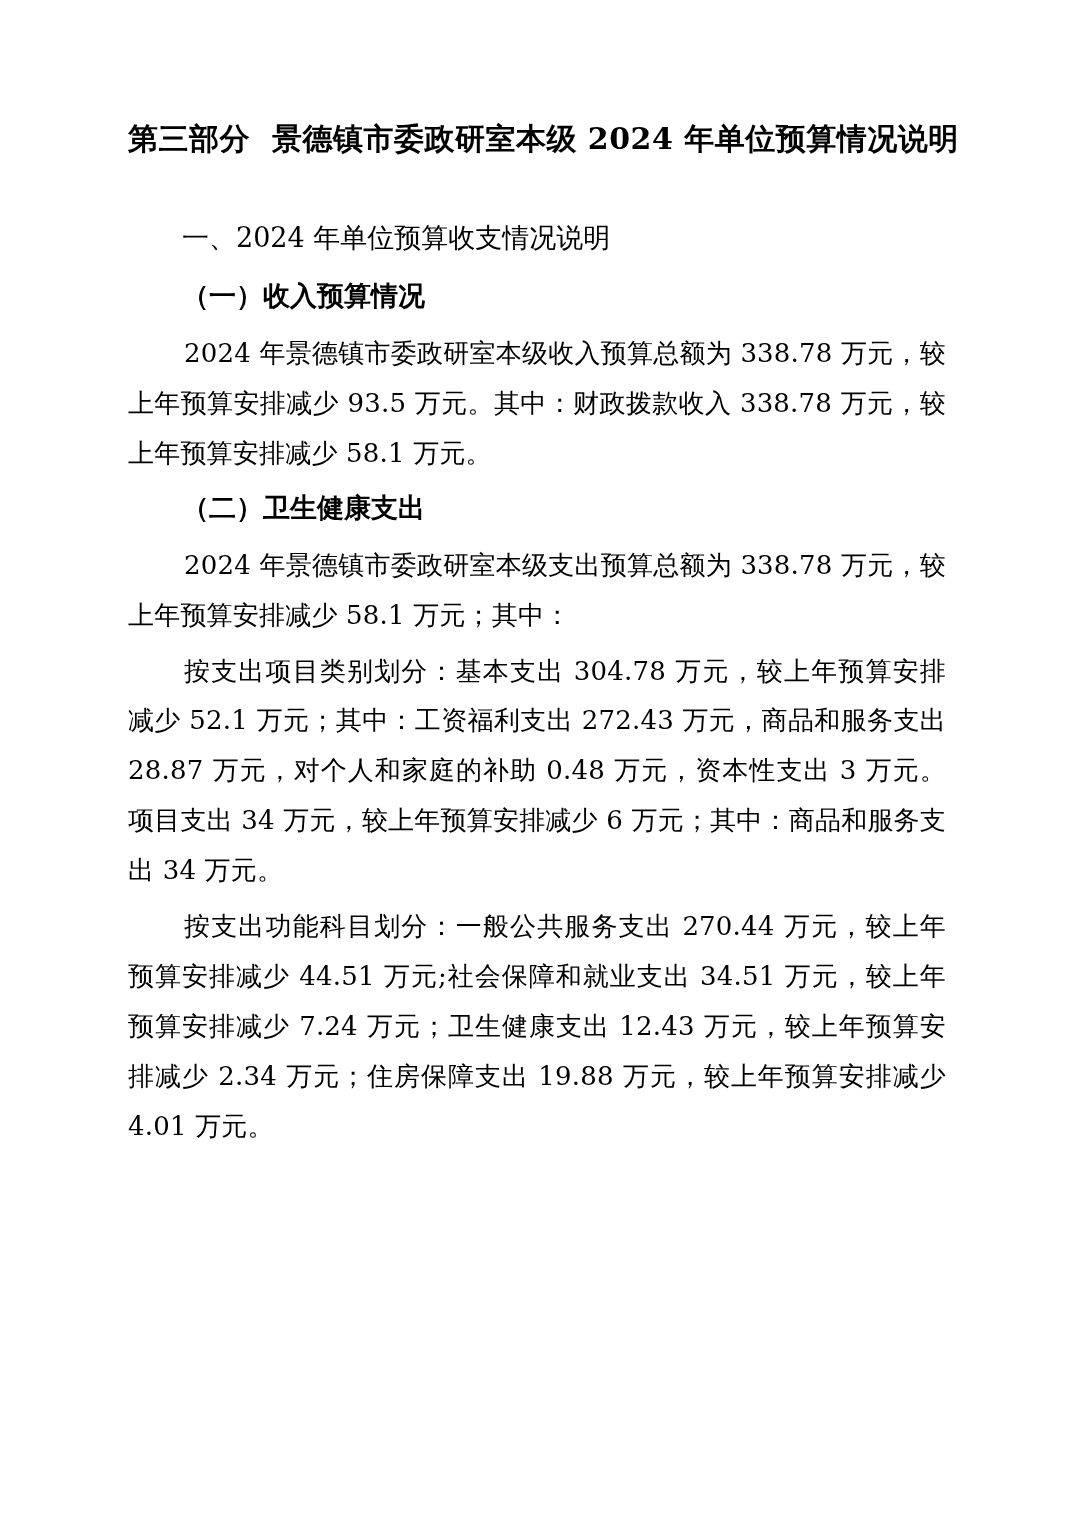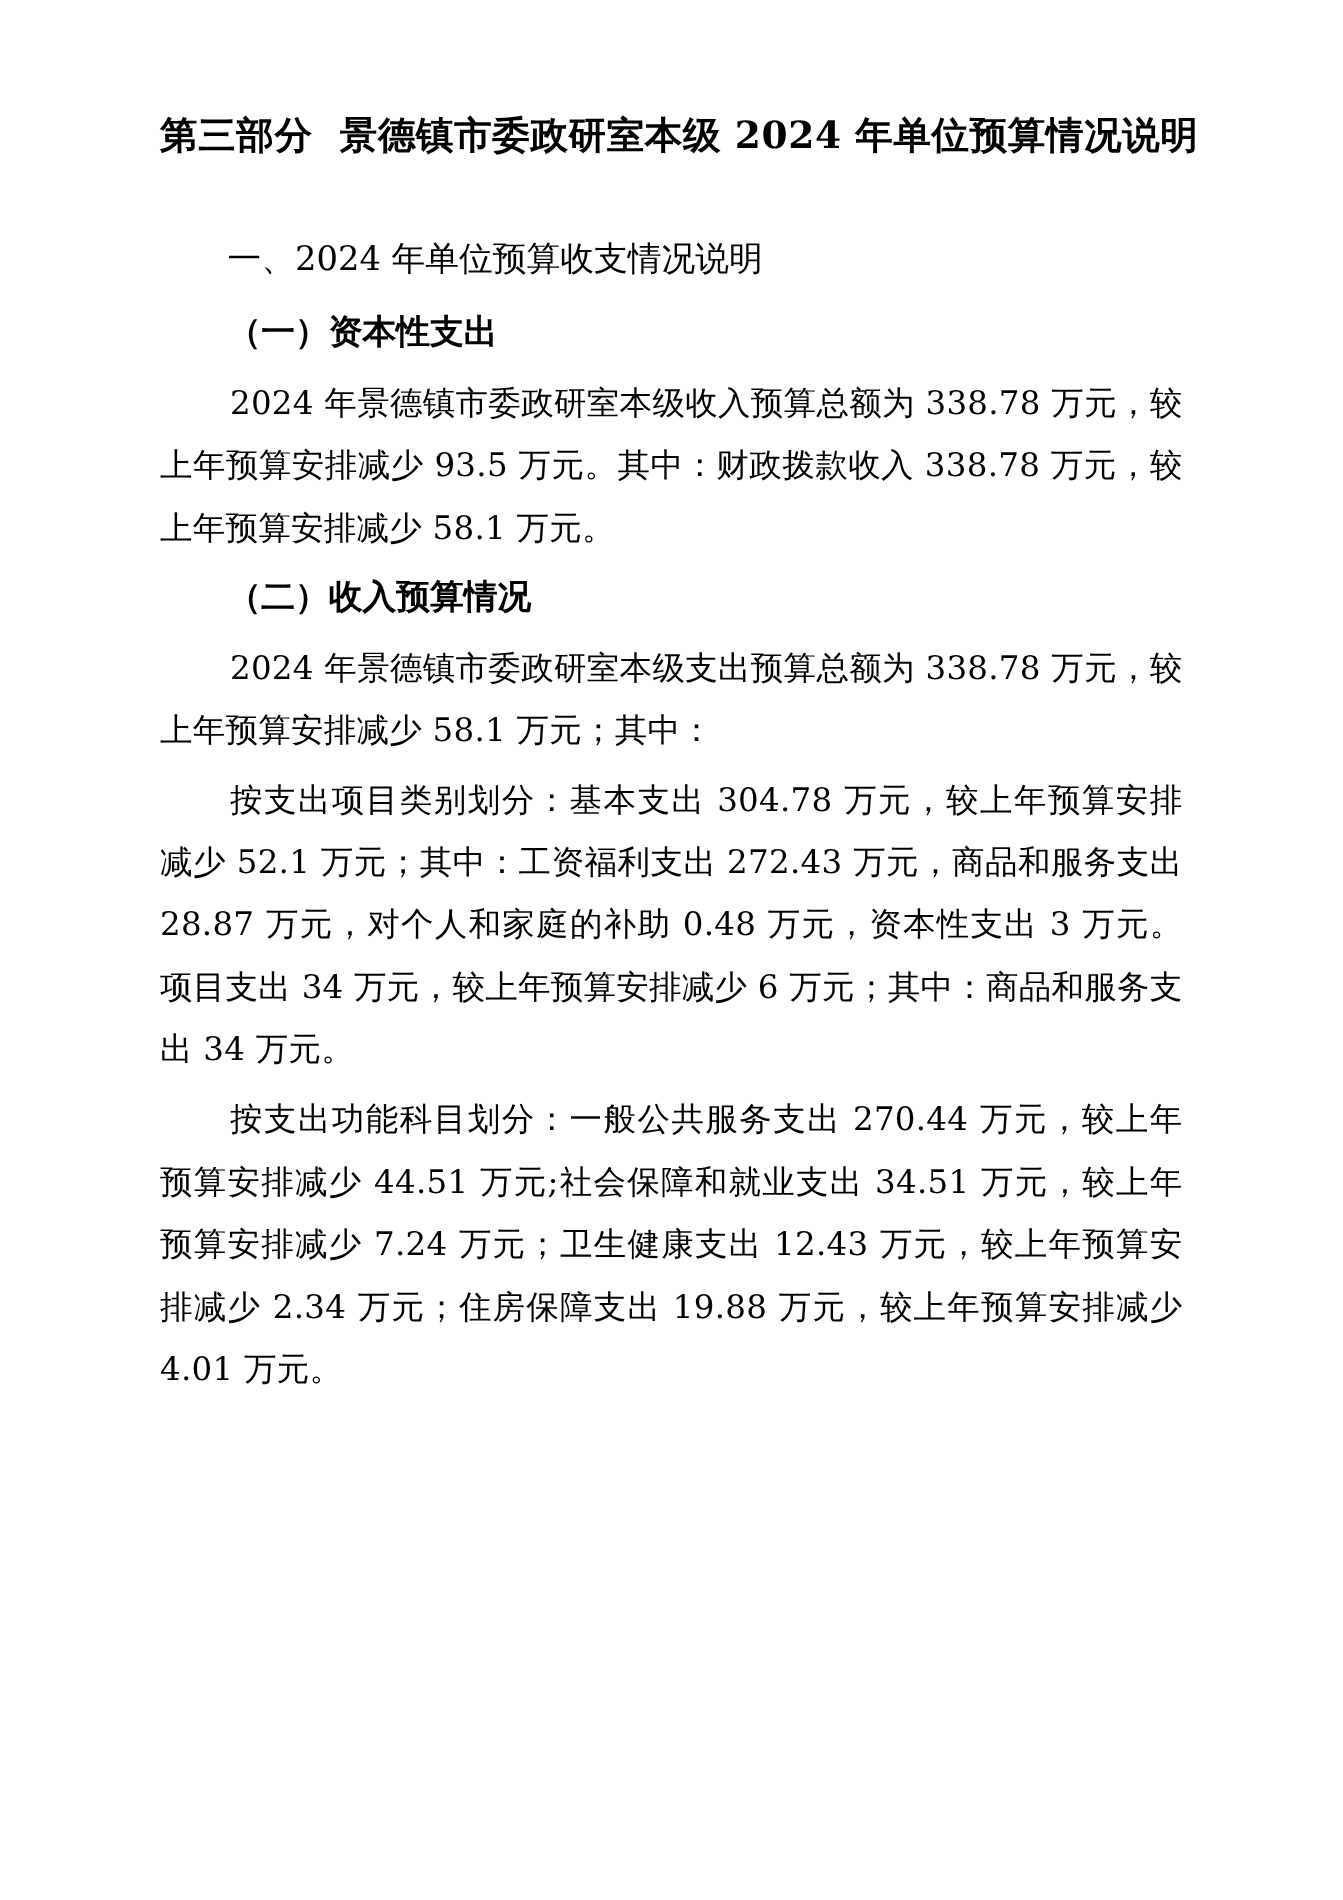--- a/index.html
+++ b/index.html
@@ -11,21 +11,21 @@
     font-family: "DejaVu Serif", "Liberation Serif", serif;
     color: #000000;
   }
   .page {
     position: relative;
     width: 1074px;
     height: 1520px;
     margin: 0 auto;
     background: #ffffff;
     box-sizing: border-box;
-    padding: 88px 128px 40px 128px;
+    padding: 118px 128px 40px 128px;
     overflow: hidden;
   }
   .doc-title {
     font-size: 30px;
     font-weight: bold;
     text-align: center;
     letter-spacing: 0.5px;
     margin: 0 0 56px 0;
     line-height: 1.4;
     white-space: pre;
@@ -59,25 +59,25 @@
 </style>
 </head>
 <body>
 
 <div class="page">
 
   <h1 class="doc-title">第三部分  景德镇市委政研室本级 2024 年单位预算情况说明</h1>
 
   <h2 class="h2">一、2024 年单位预算收支情况说明</h2>
 
-  <h3 class="h3">（一）资本性支出</h3>
+  <h3 class="h3">（一）收入预算情况</h3>
 
   <p class="body-par">2024 年景德镇市委政研室本级收入预算总额为 338.78 万元，较上年预算安排减少 93.5 万元。其中：财政拨款收入 338.78 万元，较上年预算安排减少 58.1 万元。</p>
 
-  <h3 class="h3">（二）收入预算情况</h3>
+  <h3 class="h3">（二）卫生健康支出</h3>
 
   <p class="body-par">2024 年景德镇市委政研室本级支出预算总额为 338.78 万元，较上年预算安排减少 58.1 万元；其中：</p>
 
   <p class="body-par">按支出项目类别划分：基本支出 304.78 万元，较上年预算安排减少 52.1 万元；其中：工资福利支出 272.43 万元，商品和服务支出 28.87 万元，对个人和家庭的补助 0.48 万元，资本性支出 3 万元。项目支出 34 万元，较上年预算安排减少 6 万元；其中：商品和服务支出 34 万元。</p>
 
   <p class="body-par">按支出功能科目划分：一般公共服务支出 270.44 万元，较上年预算安排减少 44.51 万元;社会保障和就业支出 34.51 万元，较上年预算安排减少 7.24 万元；卫生健康支出 12.43 万元，较上年预算安排减少 2.34 万元；住房保障支出 19.88 万元，较上年预算安排减少 4.01 万元。</p>
 
 
 </div>
 

